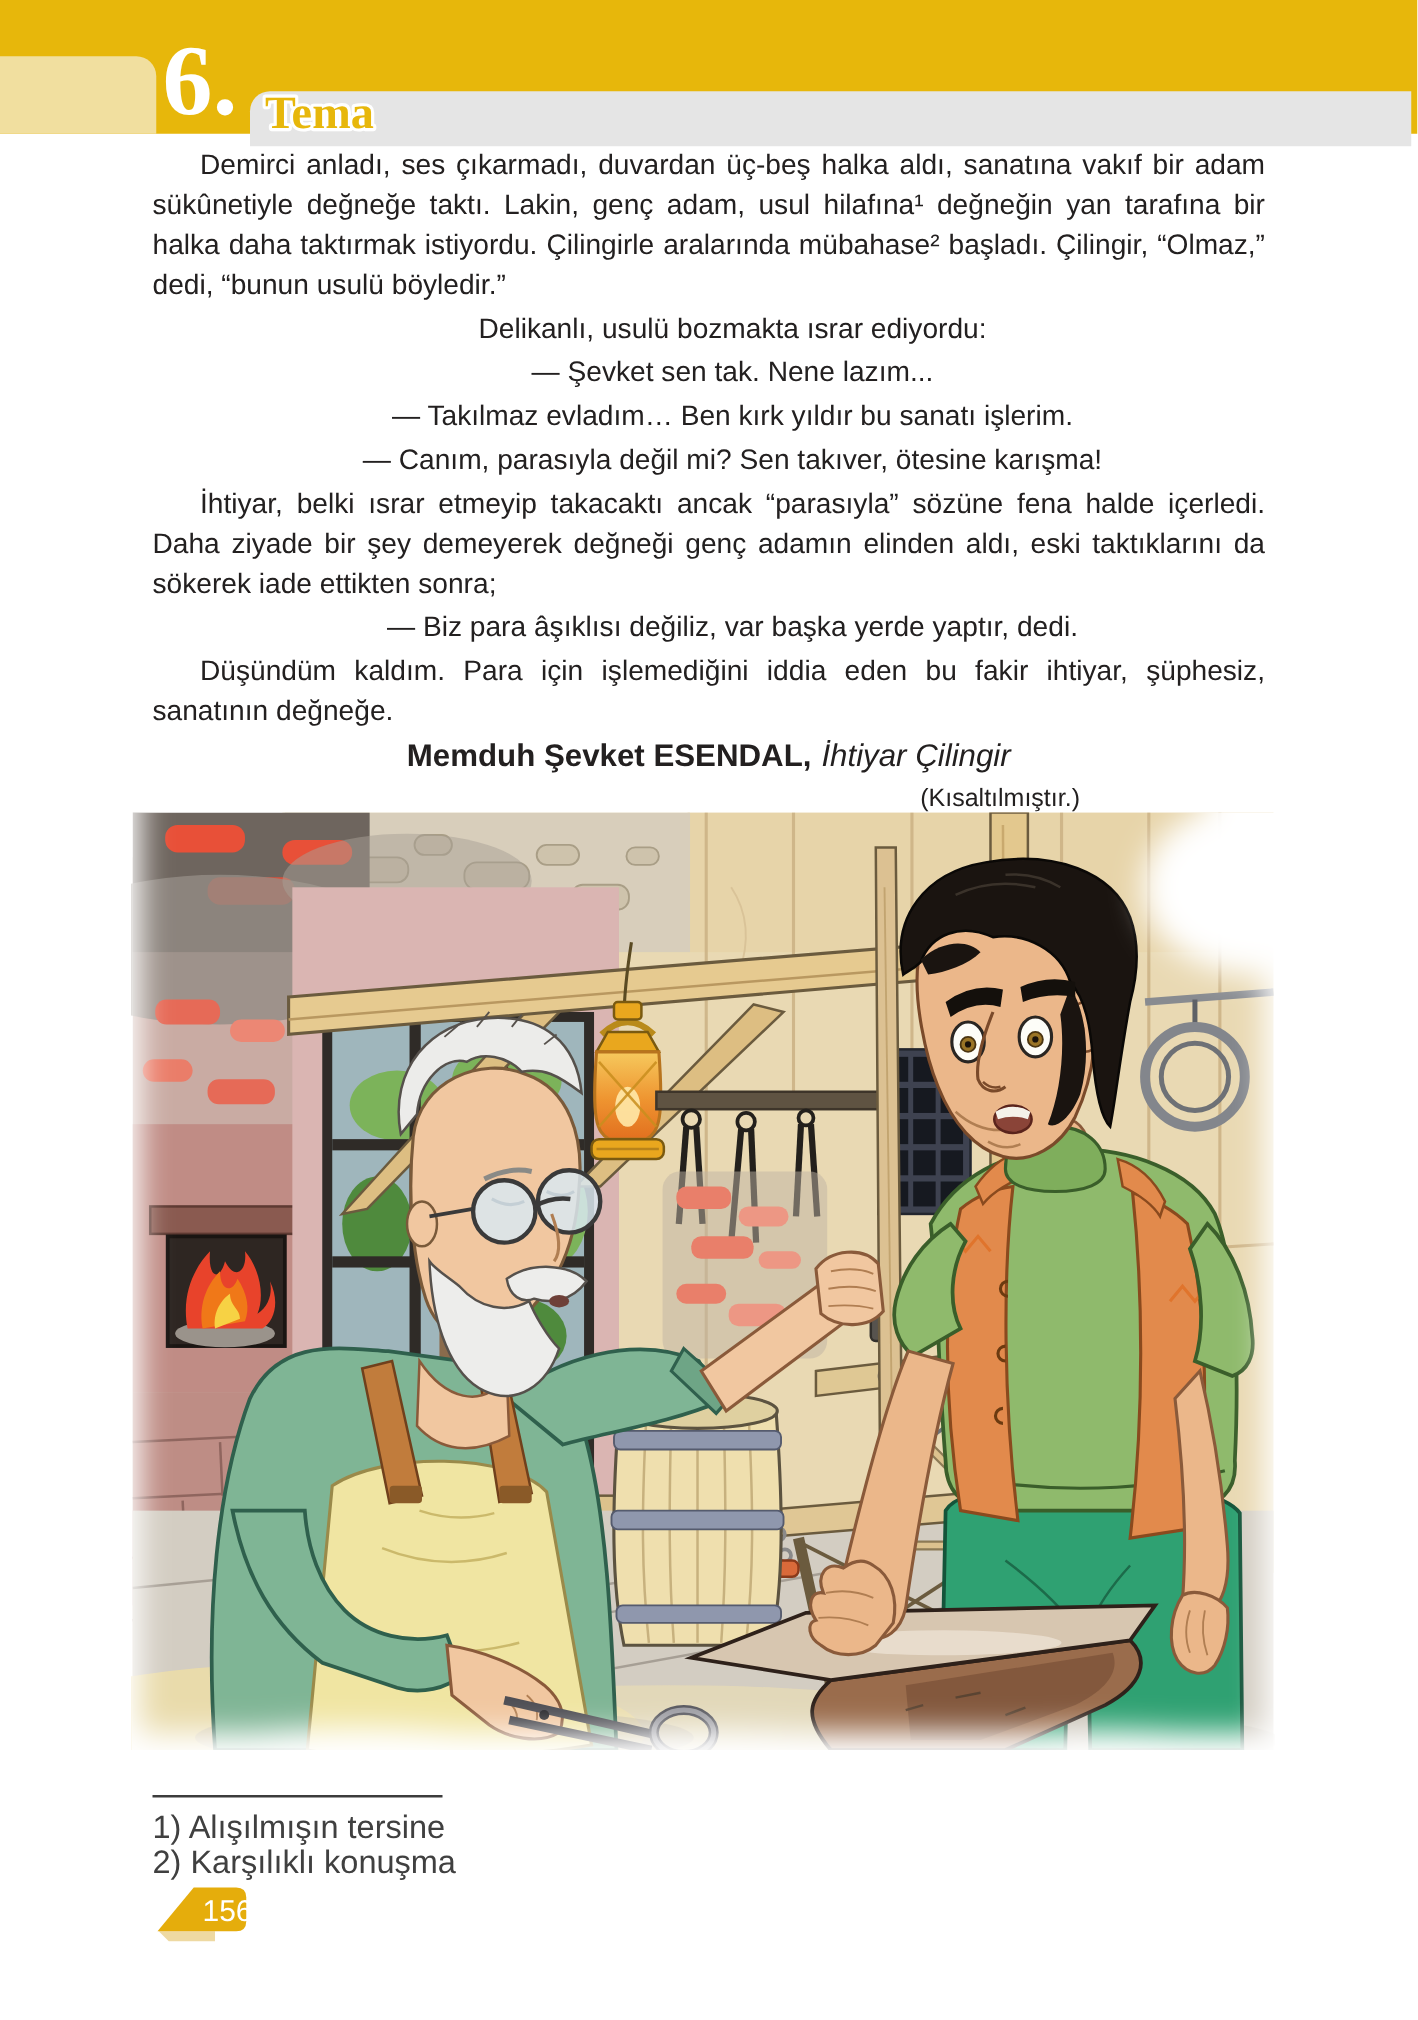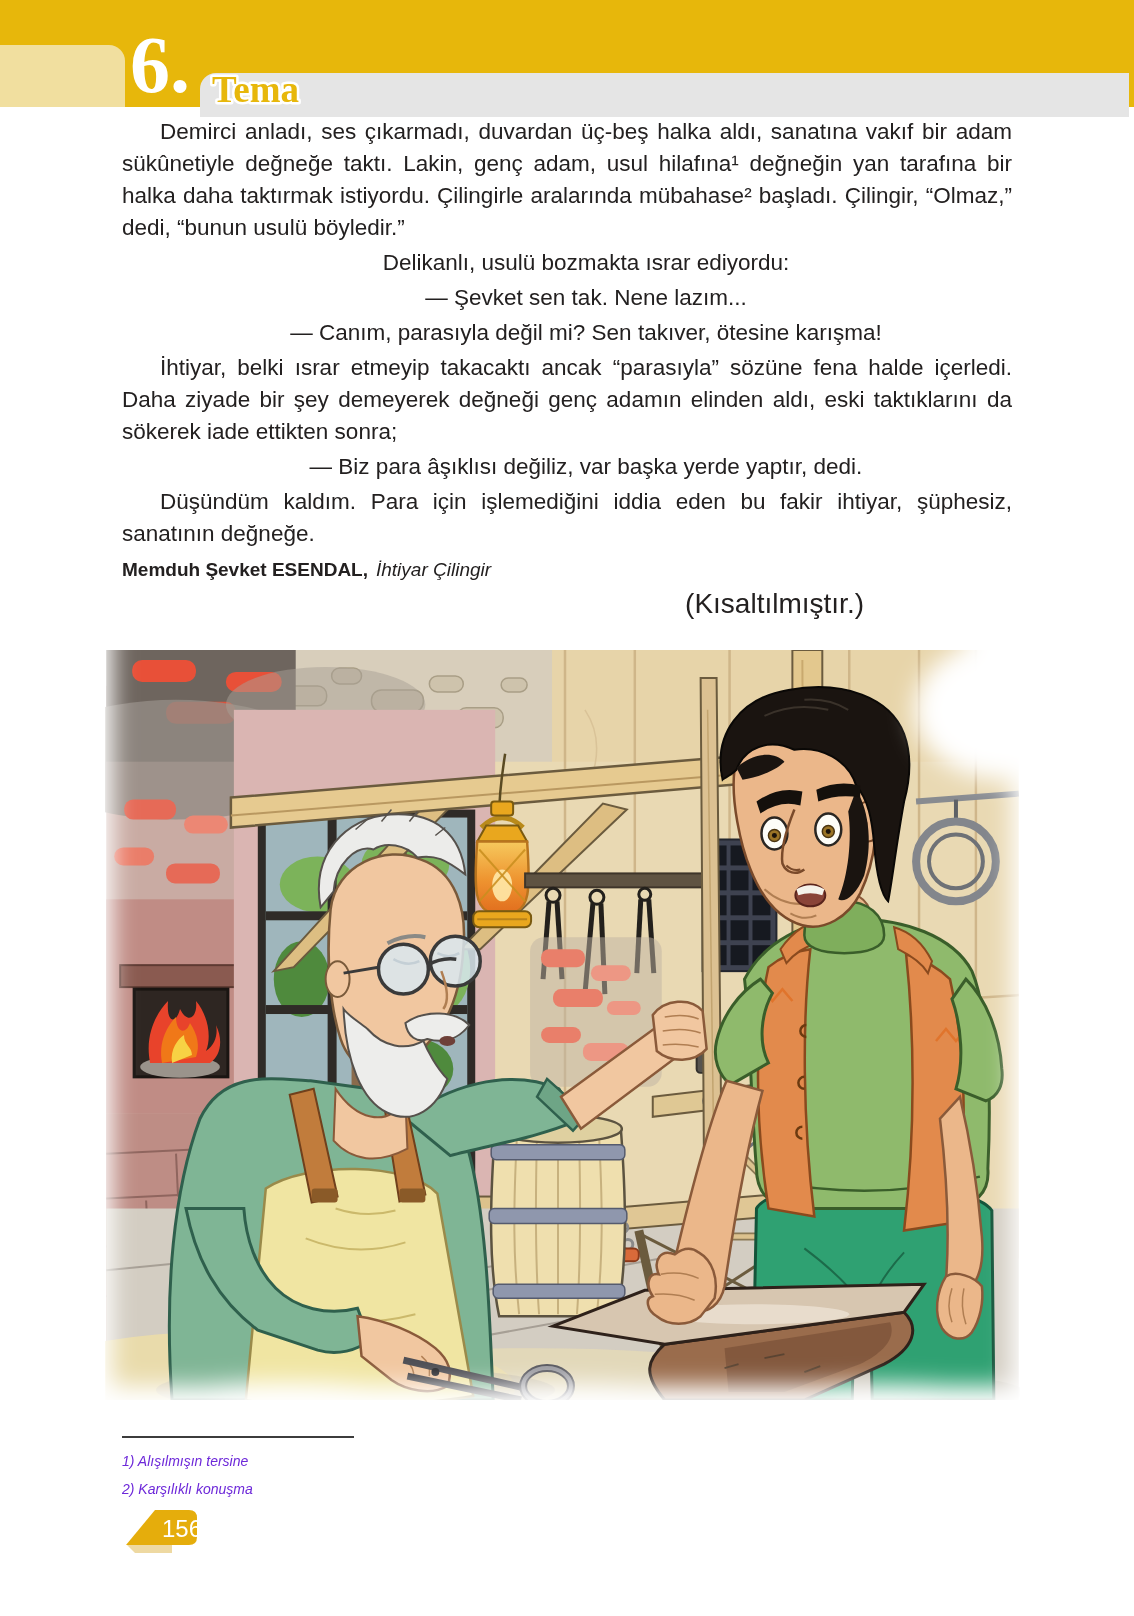--- a/index.html
+++ b/index.html
@@ -14,50 +14,51 @@
     font-size:80px;line-height:82px;color:#ffffff;}
   .tema-strip{position:absolute;left:200px;top:73px;width:929px;height:44px;background:#e5e5e5;border-radius:16px 0 0 0;}
   .tema-strip svg{display:block;}
   .tema-text{font-family:"Liberation Serif",serif;font-weight:bold;font-size:37px;
     fill:#E7B70B;stroke:#ffffff;stroke-width:5px;paint-order:stroke;stroke-linejoin:round;}
   
   .content{position:absolute;left:122px;top:116px;width:890px;font-size:22.5px;line-height:32px;}
   .content p{margin:0 0 3px 0;text-indent:38px;}
   .content p.j{text-align:justify;}
   .content p.d{text-align:center;}
-  .attribution{margin-top:2px;text-align:left;font-size:19px;line-height:34px;}
+  .attribution{margin-top:2px;text-align:center;font-size:25px;line-height:34px;}
   .attribution .author{font-weight:bold;}
   .attribution .work{font-style:italic;margin-left:8px;}
-  .shortened{text-align:right;padding-right:148px;font-size:28px;line-height:30px;margin-top:2px;}
+  .shortened{text-align:right;padding-right:148px;font-size:20px;line-height:30px;margin-top:2px;}
   
   .illustration{position:absolute;left:105px;top:650px;width:915px;height:750px;}
   
   .footnotes{position:absolute;left:122px;top:1436px;width:420px;}
   .fn-rule{width:232px;height:2px;background:#3c3c3c;margin-bottom:9px;}
-  .fn-item{font-style:italic;font-size:14px;line-height:28px;color:#6d28d9;}
+  .fn-item{font-size:26px;line-height:28px;color:#404040;}
   
   .badge{position:absolute;left:124px;top:1508px;width:84px;height:48px;}
   .badge-num{font-family:"Liberation Sans",sans-serif;font-size:24px;fill:#ffffff;}
 </style>
 </head>
 <body>
 
 <div class="band"></div>
 <div class="tab-left"></div>
 <div class="unit-number">6.</div>
 <div class="tema-strip">
   <svg width="300" height="34" viewBox="0 0 300 34">
     <text class="tema-text" x="12" y="29">Tema</text>
   </svg>
 </div>
 
 <div class="content">
   <p class="j">Demirci anladı, ses çıkarmadı, duvardan üç-beş halka aldı, sanatına vakıf bir adam sükûnetiyle değneğe taktı. Lakin, genç adam, usul hilafına¹ değneğin yan tarafına bir halka daha taktırmak istiyordu. Çilingirle aralarında mübahase² başladı. Çilingir, “Olmaz,” dedi, “bunun usulü böyledir.”</p>
   <p class="d">Delikanlı, usulü bozmakta ısrar ediyordu:</p>
   <p class="d">— Şevket sen tak. Nene lazım...</p>
+  <p class="d">— Takılmaz evladım… Ben kırk yıldır bu sanatı işlerim.</p>
   <p class="d">— Canım, parasıyla değil mi? Sen takıver, ötesine karışma!</p>
   <p class="j">İhtiyar, belki ısrar etmeyip takacaktı ancak “parasıyla” sözüne fena halde içerledi. Daha ziyade bir şey demeyerek değneği genç adamın elinden aldı, eski taktıklarını da sökerek iade ettikten sonra;</p>
   <p class="d">— Biz para âşıklısı değiliz, var başka yerde yaptır, dedi.</p>
   <p class="j">Düşündüm kaldım. Para için işlemediğini iddia eden bu fakir ihtiyar, şüphesiz, sanatının değneğe.</p>
   <div class="attribution">
     <span class="author">Memduh Şevket ESENDAL,</span><span class="work">İhtiyar Çilingir</span>
   </div>
   <div class="shortened">(Kısaltılmıştır.)</div>
 </div>
 

